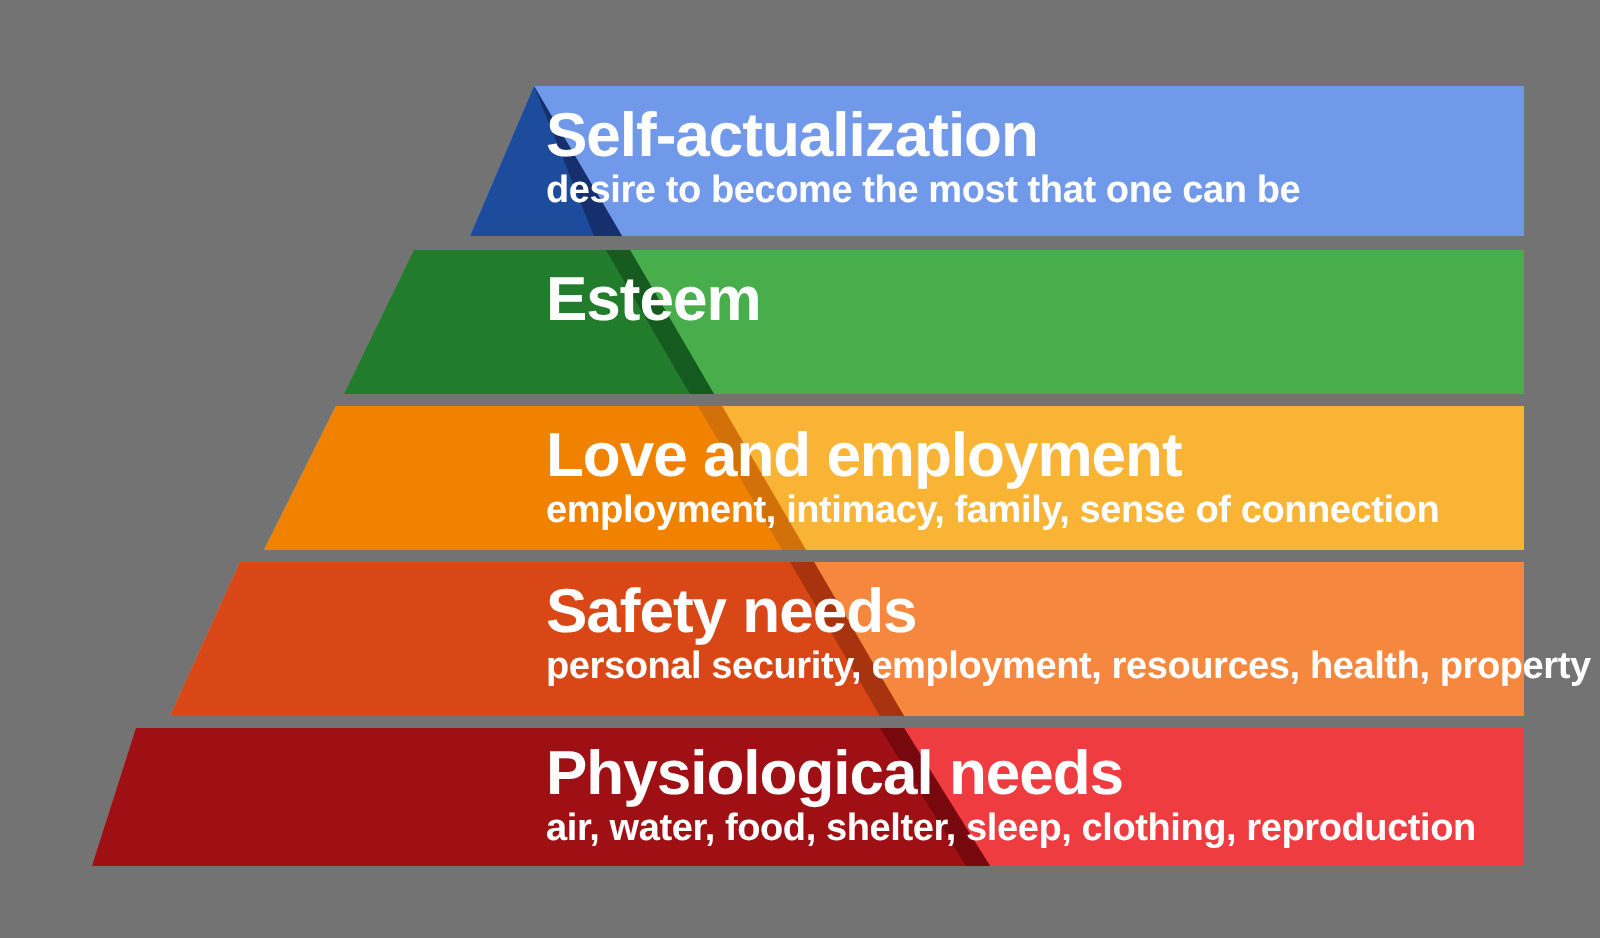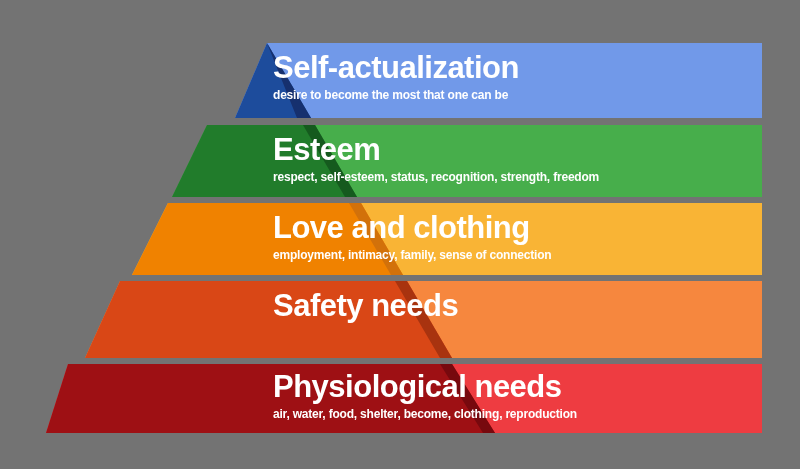--- a/index.html
+++ b/index.html
@@ -60,21 +60,21 @@
   .tier-4 .text { }
   .tier-5 .text { padding-top: 5px; }
   .title {
     font-size: 31px;
     font-weight: 700;
     line-height: 36px;
     letter-spacing: -0.5px;
     white-space: nowrap;
   }
   .desc {
-    font-size: 12px;
+    font-size: 19px;
     font-weight: 700;
     line-height: 19px;
     letter-spacing: -0.2px;
     white-space: nowrap;
   }
 </style>
 </head>
 <body>
 
 <div class="stage">
@@ -88,46 +88,46 @@
       <div class="desc">desire to become the most that one can be</div>
     </div>
   </div>
 
   <div class="tier tier-2" style="--band: #47ae4b; --face: #217c2b; --fold: #155a1e;">
     <div class="layer band"></div>
     <div class="layer face"></div>
     <div class="layer fold"></div>
     <div class="text">
       <div class="title">Esteem</div>
-      <div class="desc">respect, self-esteem, status, recognition, strength, freedom</div>
     </div>
   </div>
 
   <div class="tier tier-3" style="--band: #f9b435; --face: #f08200; --fold: #d2710a;">
     <div class="layer band"></div>
     <div class="layer face"></div>
     <div class="layer fold"></div>
     <div class="text">
-      <div class="title">Love and clothing</div>
+      <div class="title">Love and employment</div>
       <div class="desc">employment, intimacy, family, sense of connection</div>
     </div>
   </div>
 
   <div class="tier tier-4" style="--band: #f6873e; --face: #d94716; --fold: #a8330f;">
     <div class="layer band"></div>
     <div class="layer face"></div>
     <div class="layer fold"></div>
     <div class="text">
       <div class="title">Safety needs</div>
+      <div class="desc">personal security, employment, resources, health, property</div>
     </div>
   </div>
 
   <div class="tier tier-5" style="--band: #ee3c41; --face: #9e1014; --fold: #77090e;">
     <div class="layer band"></div>
     <div class="layer face"></div>
     <div class="layer fold"></div>
     <div class="text">
       <div class="title">Physiological needs</div>
-      <div class="desc">air, water, food, shelter, become, clothing, reproduction</div>
+      <div class="desc">air, water, food, shelter, sleep, clothing, reproduction</div>
     </div>
   </div>
 
 </div>
 
 </body></html>

